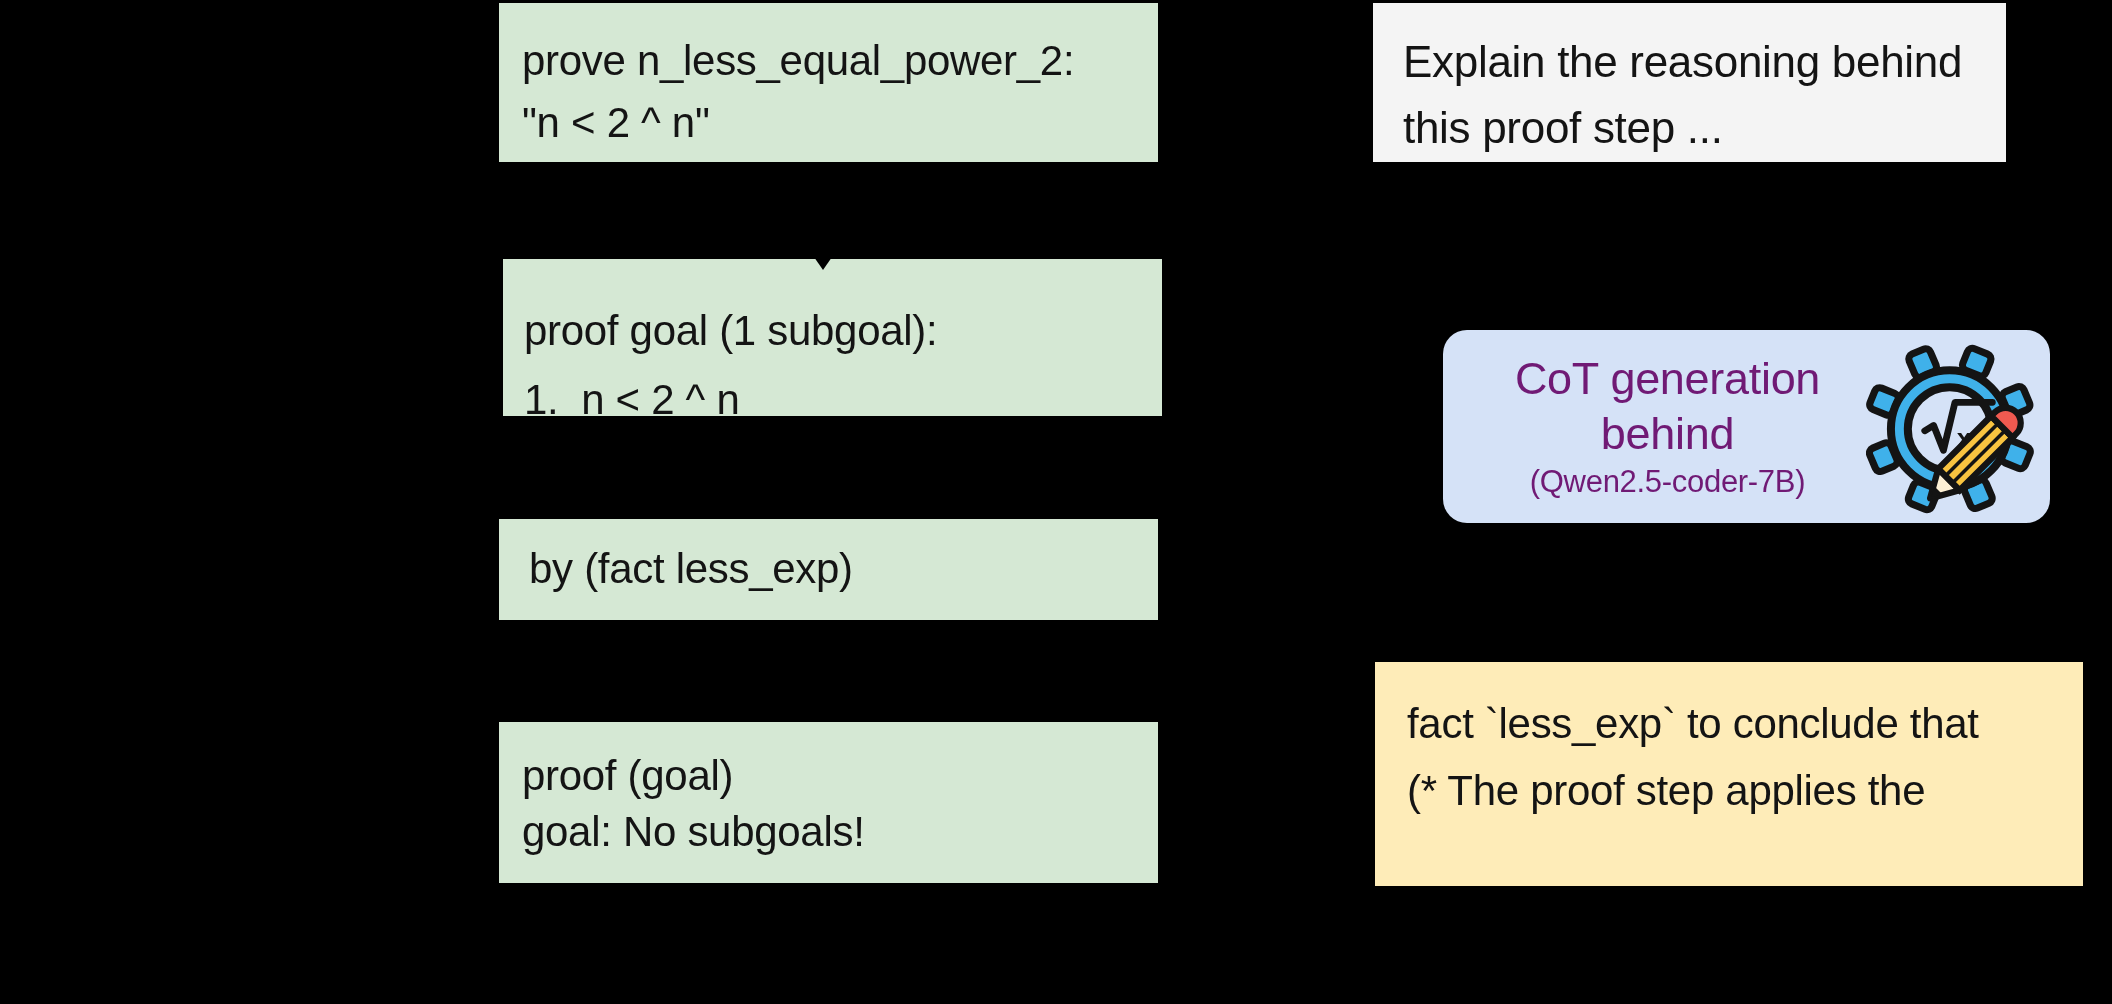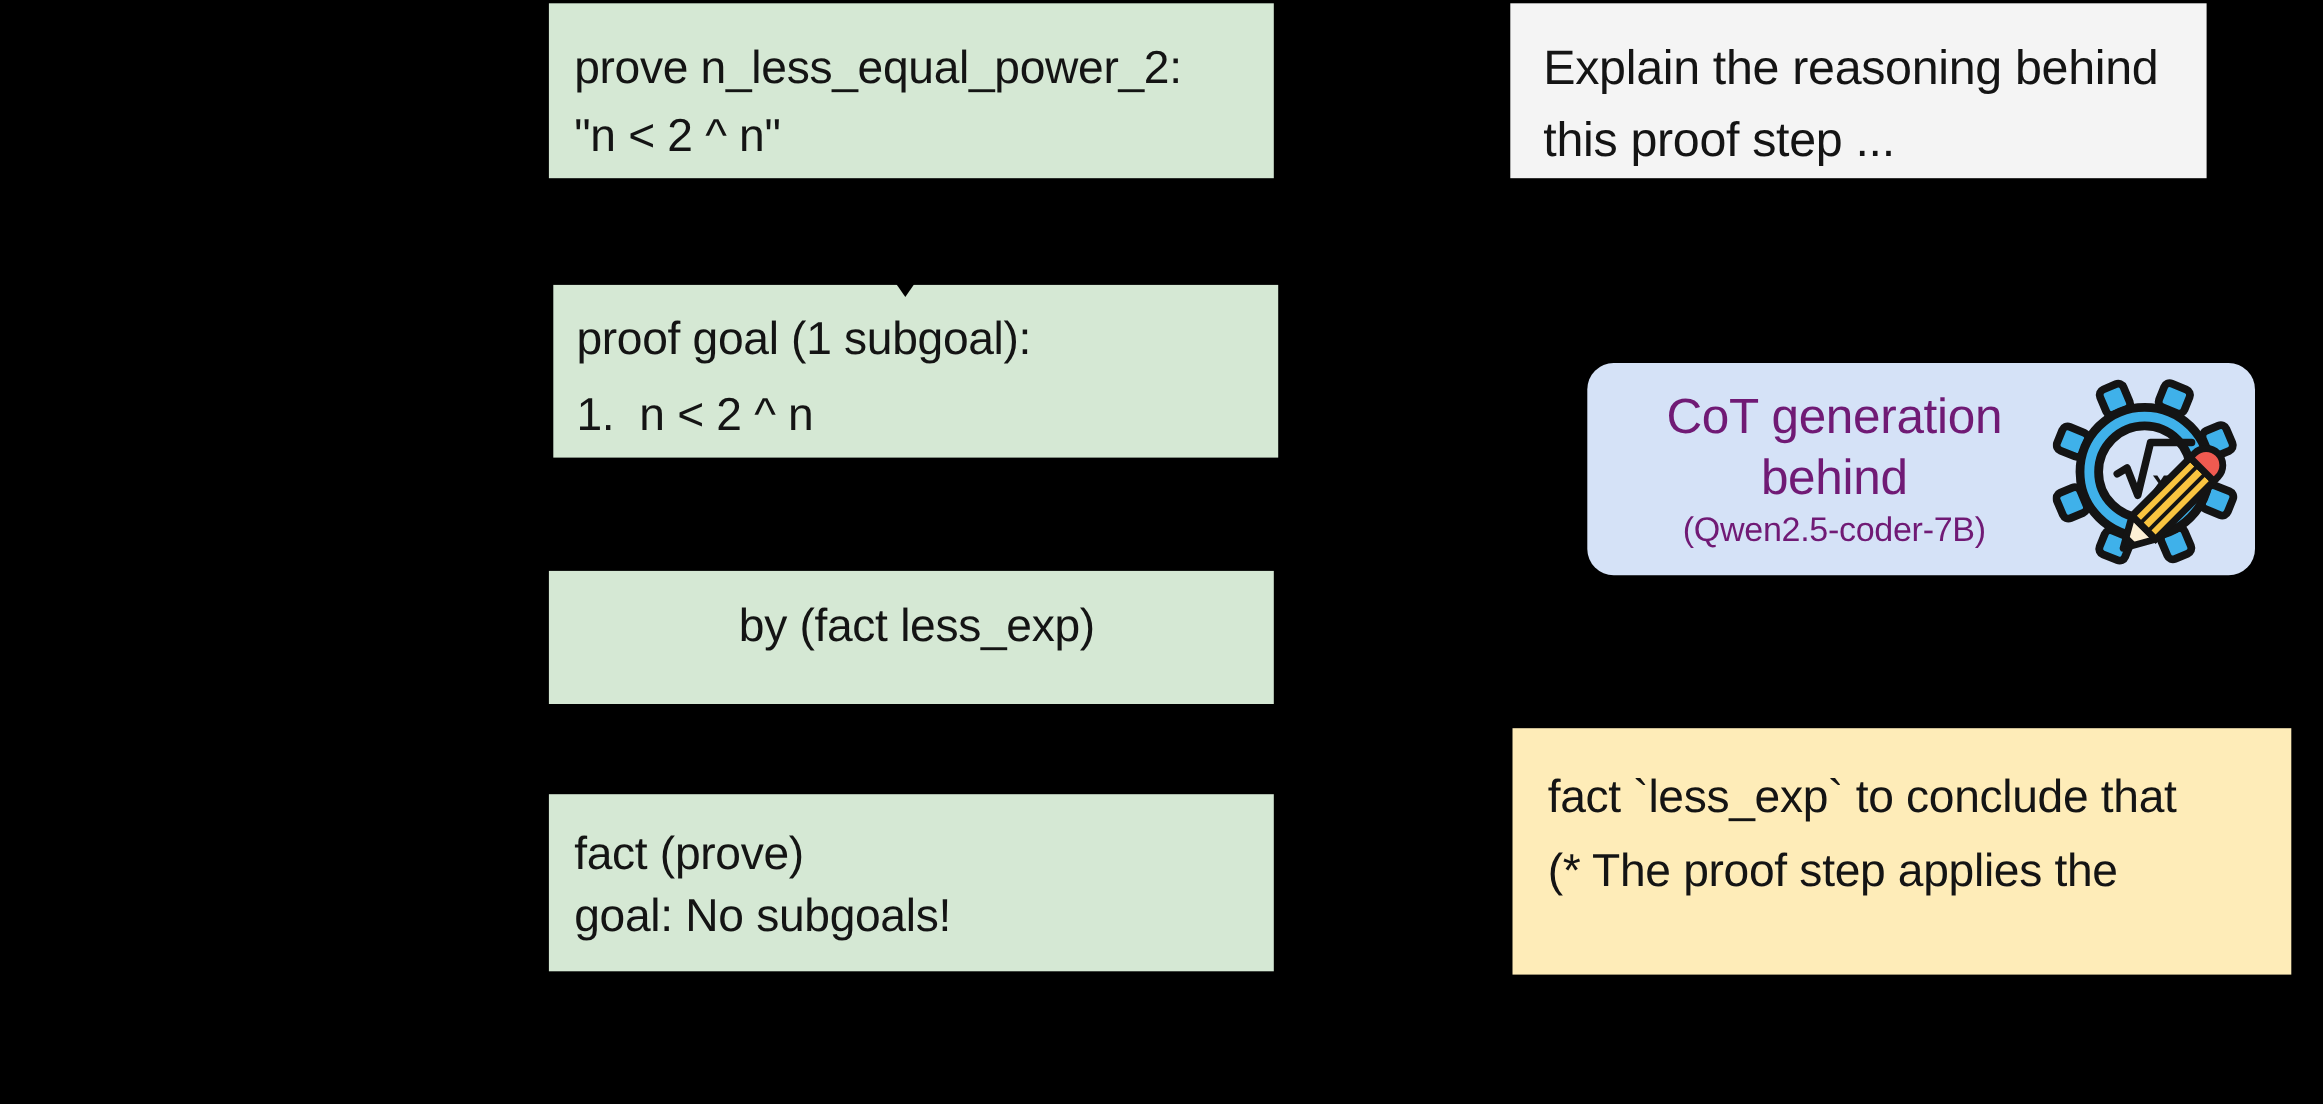--- a/index.html
+++ b/index.html
@@ -13,22 +13,22 @@
   .box{
     position:absolute;
     color:#141414;
     letter-spacing:-0.3px;
   }
   .line{white-space:pre;}
 
   
   .green{background:#d5e8d4;font-size:42px;}
   .box-lemma   {left:499px;top:3px;  width:659px;height:159px;padding:27px 0 0 23px;box-sizing:border-box;line-height:62px;}
-  .box-goal    {left:503px;top:259px;width:659px;height:157px;padding:14px 0 0 21px;box-sizing:border-box;line-height:69px;}
-  .box-tactic  {left:499px;top:519px;width:659px;height:121px;padding:27px 0 0 10px;box-sizing:border-box;line-height:46px;text-align:center;}
+  .box-goal    {left:503px;top:259px;width:659px;height:157px;padding:37px 0 0 21px;box-sizing:border-box;line-height:69px;}
+  .box-tactic  {left:499px;top:519px;width:659px;height:101px;padding:27px 0 0 30px;box-sizing:border-box;line-height:46px;}
   .box-result  {left:499px;top:722px;width:659px;height:161px;padding:26px 0 0 23px;box-sizing:border-box;line-height:56px;}
 
   
   .arrow-tip{
     position:absolute;left:814px;top:257px;
     width:0;height:0;
     border-left:9px solid transparent;
     border-right:9px solid transparent;
     border-top:13px solid #000000;
   }
@@ -69,21 +69,21 @@
     <div class="line">proof goal (1 subgoal):</div>
     <div class="line">1.&nbsp; n &lt; 2 ^ n</div>
   </div>
   <div class="arrow-tip"></div>
 
   <div class="box green box-tactic">
     <div class="line">by (fact less_exp)</div>
   </div>
 
   <div class="box green box-result">
-    <div class="line">fact (prove)</div>
+    <div class="line">proof (goal)</div>
     <div class="line">goal: No subgoals!</div>
   </div>
 
   <div class="box box-prompt">
     <div class="line">Explain the reasoning behind</div>
     <div class="line">this proof step ...</div>
   </div>
 
   <div class="box box-model">
     <div class="model-text">

